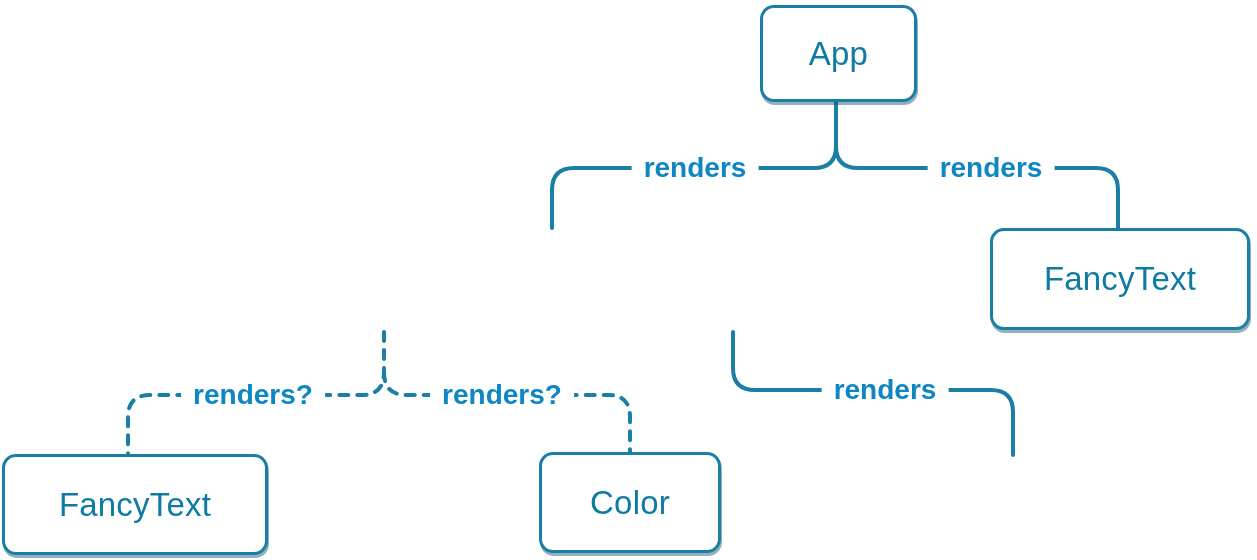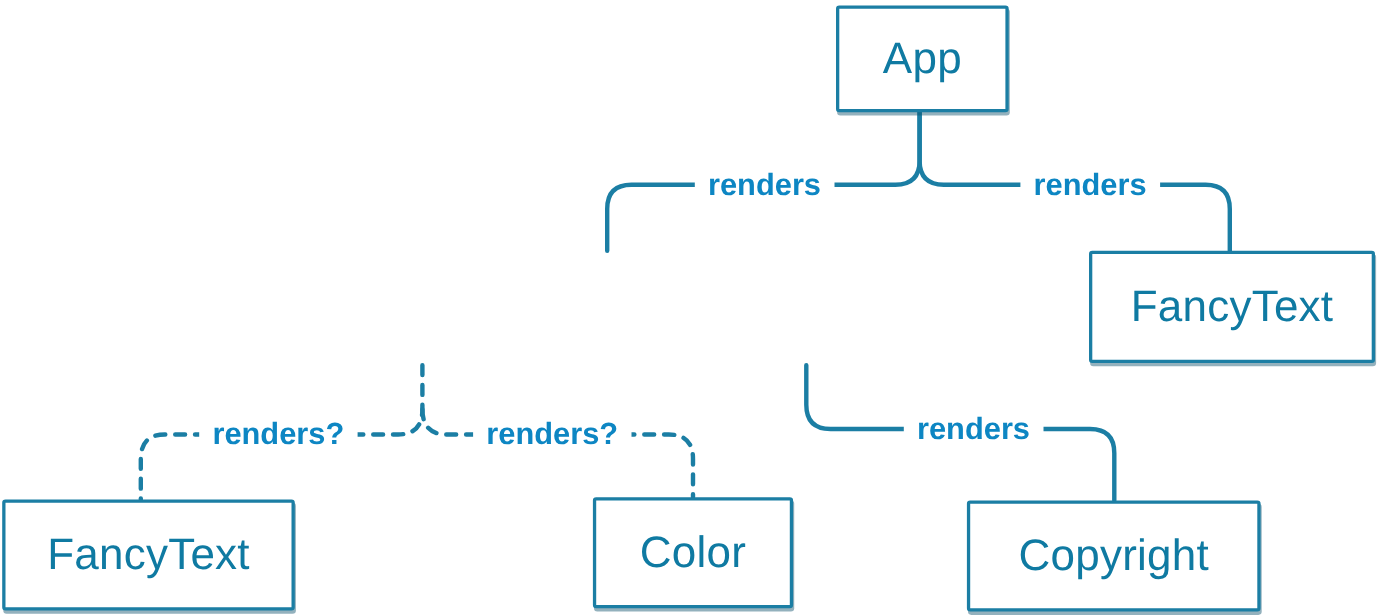--- a/index.html
+++ b/index.html
@@ -31,25 +31,25 @@
   .edge.dashed {
     stroke-dasharray: 9 9;
   }
   .node {
     position: absolute;
     display: flex;
     align-items: center;
     justify-content: center;
     background: var(--node-fill, #ffffff);
     border: 3px solid var(--border-color, #1b7ea4);
-    border-radius: 3px;
+    border-radius: 14px;
     box-shadow: 1px 3px 0 rgba(16, 82, 108, 0.45);
     box-sizing: border-box;
     color: var(--node-text-color, #0f7aa2);
-    font-size: 40px;
+    font-size: 33px;
     font-weight: 500;
     letter-spacing: 0.2px;
     white-space: nowrap;
   }
   .edge-label {
     position: absolute;
     transform: translate(-50%, -50%);
     background: #ffffff;
     padding: 2px 12px;
     color: var(--label-color, #0d86c3);
@@ -95,17 +95,14 @@
   </div>
   <div class="node node-ft-top">
     <span>FancyText</span>
   </div>
   <div class="node node-ft-bottom">
     <span>FancyText</span>
   </div>
   <div class="node node-color">
     <span>Color</span>
   </div>
-  <div class="node node-copyright">
-    <span>Copyright</span>
-  </div>
 
 </div>
 
 </body></html>

